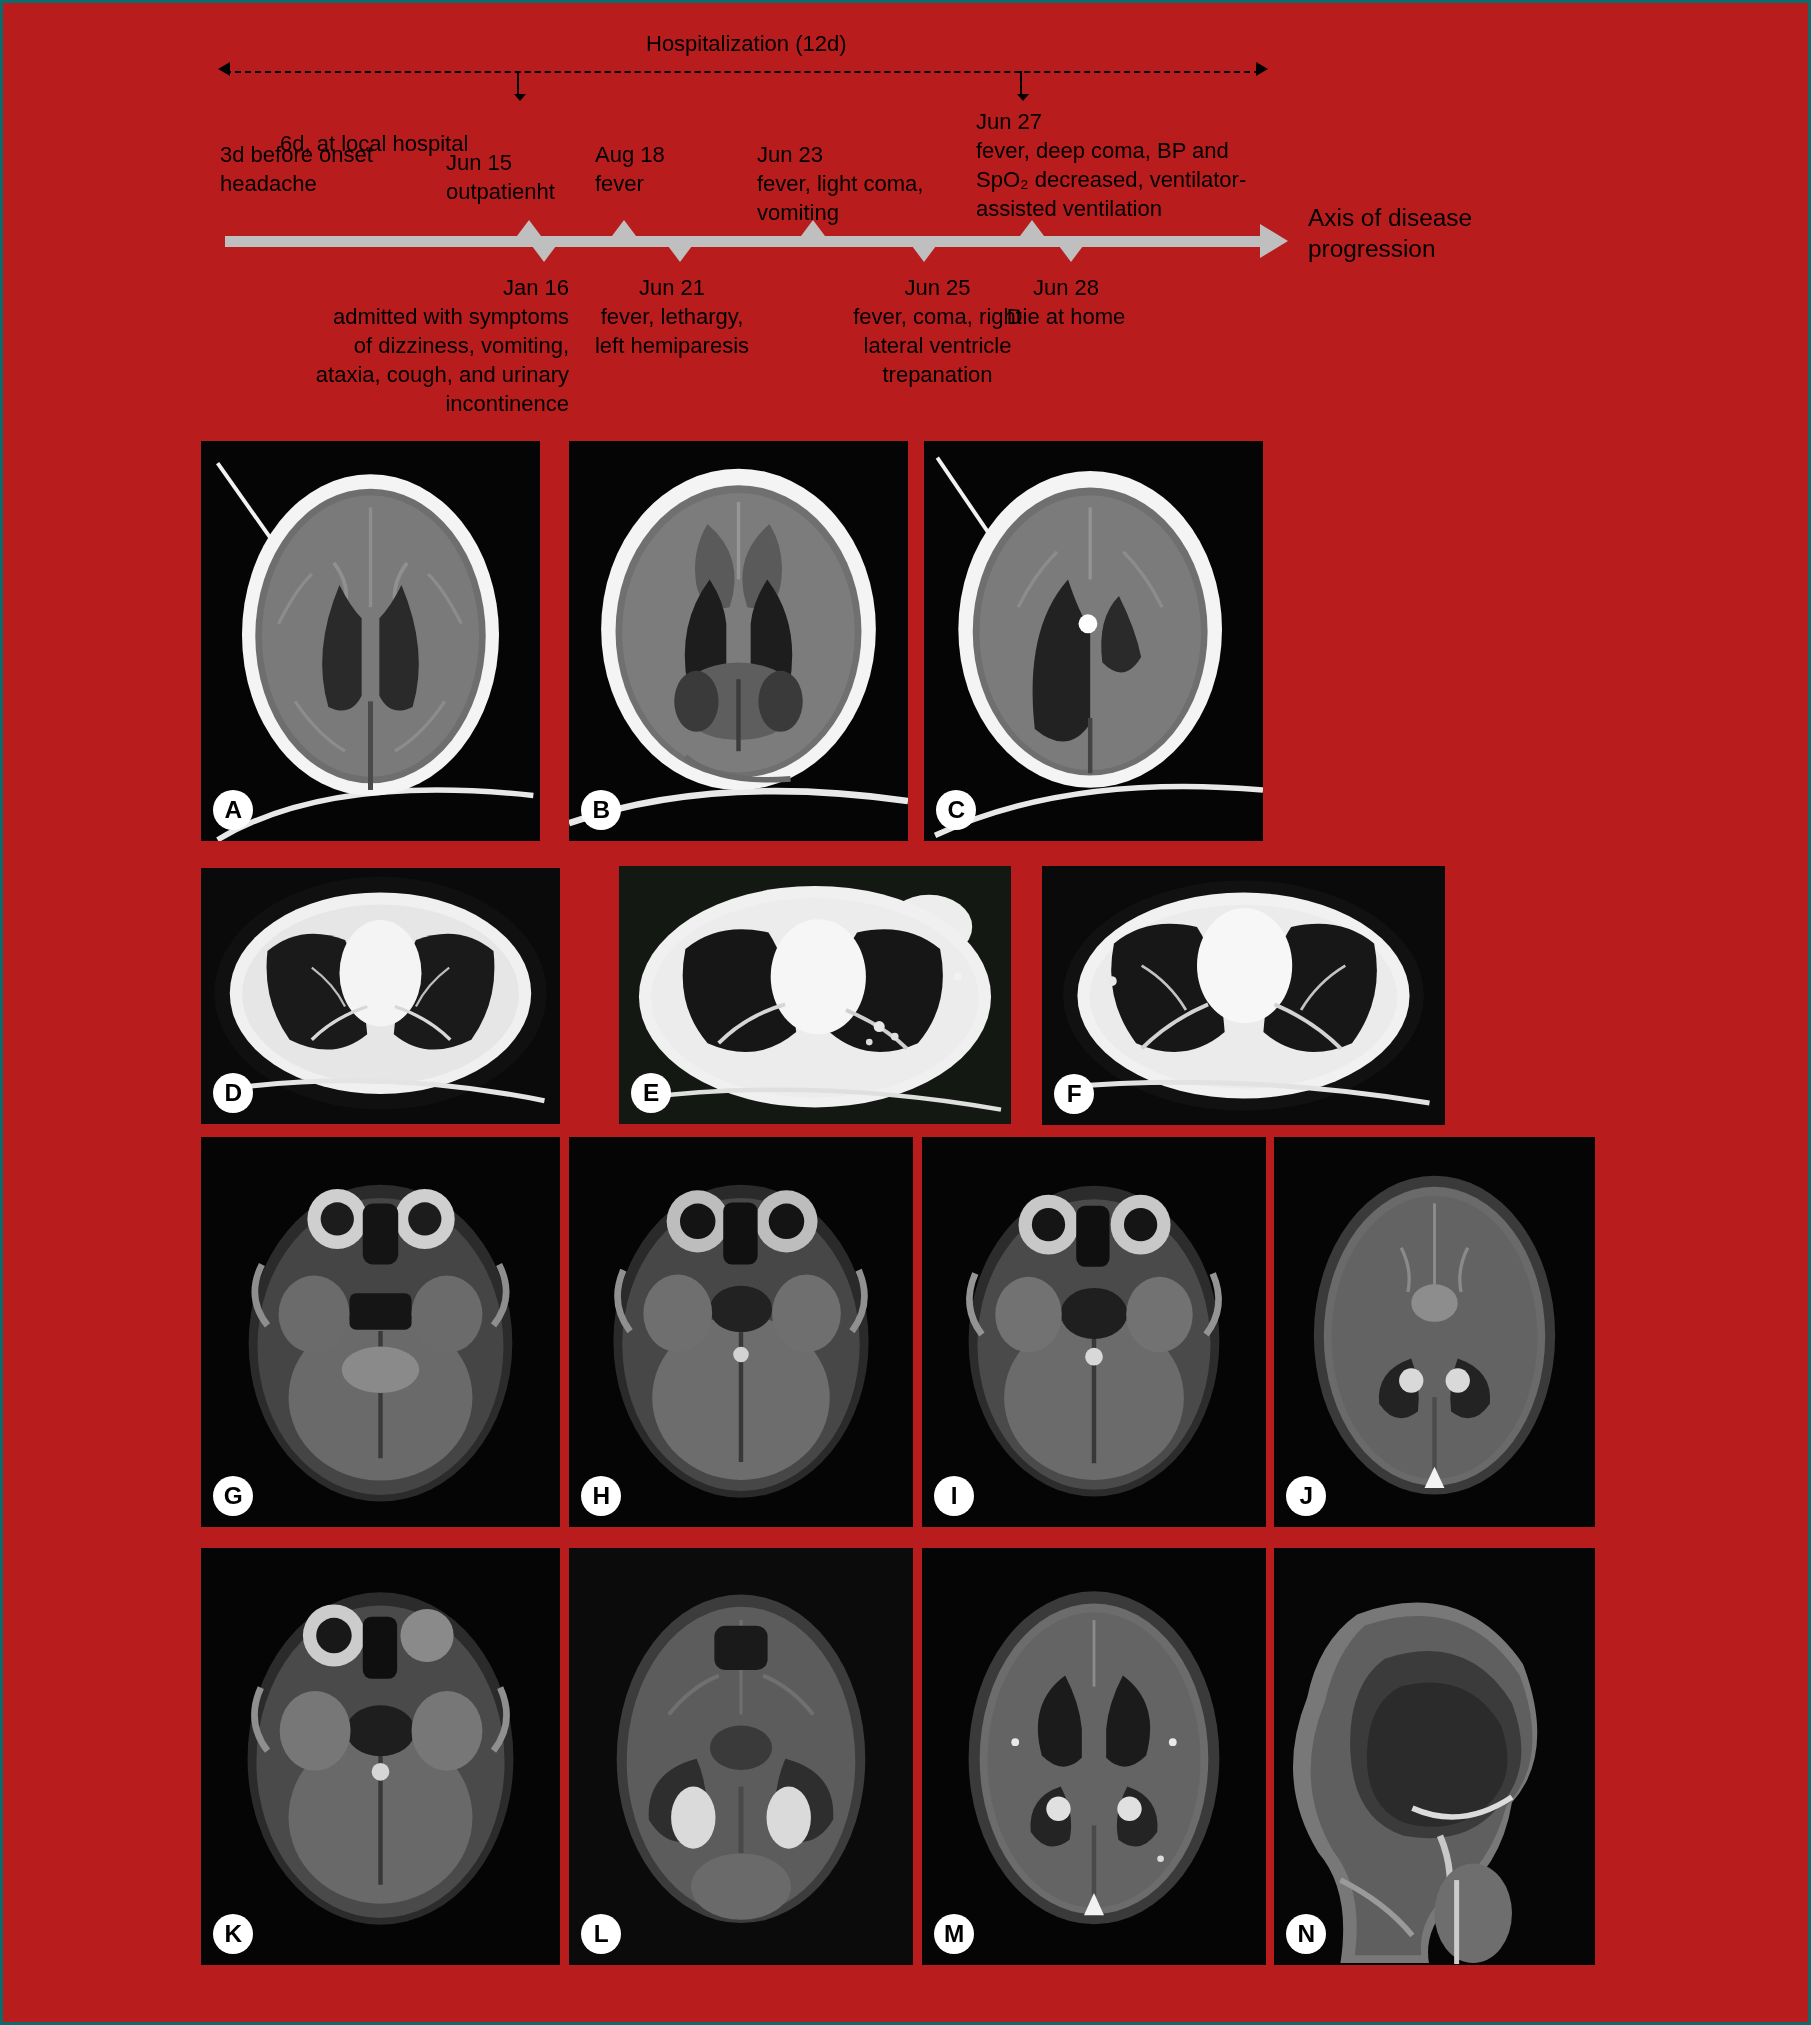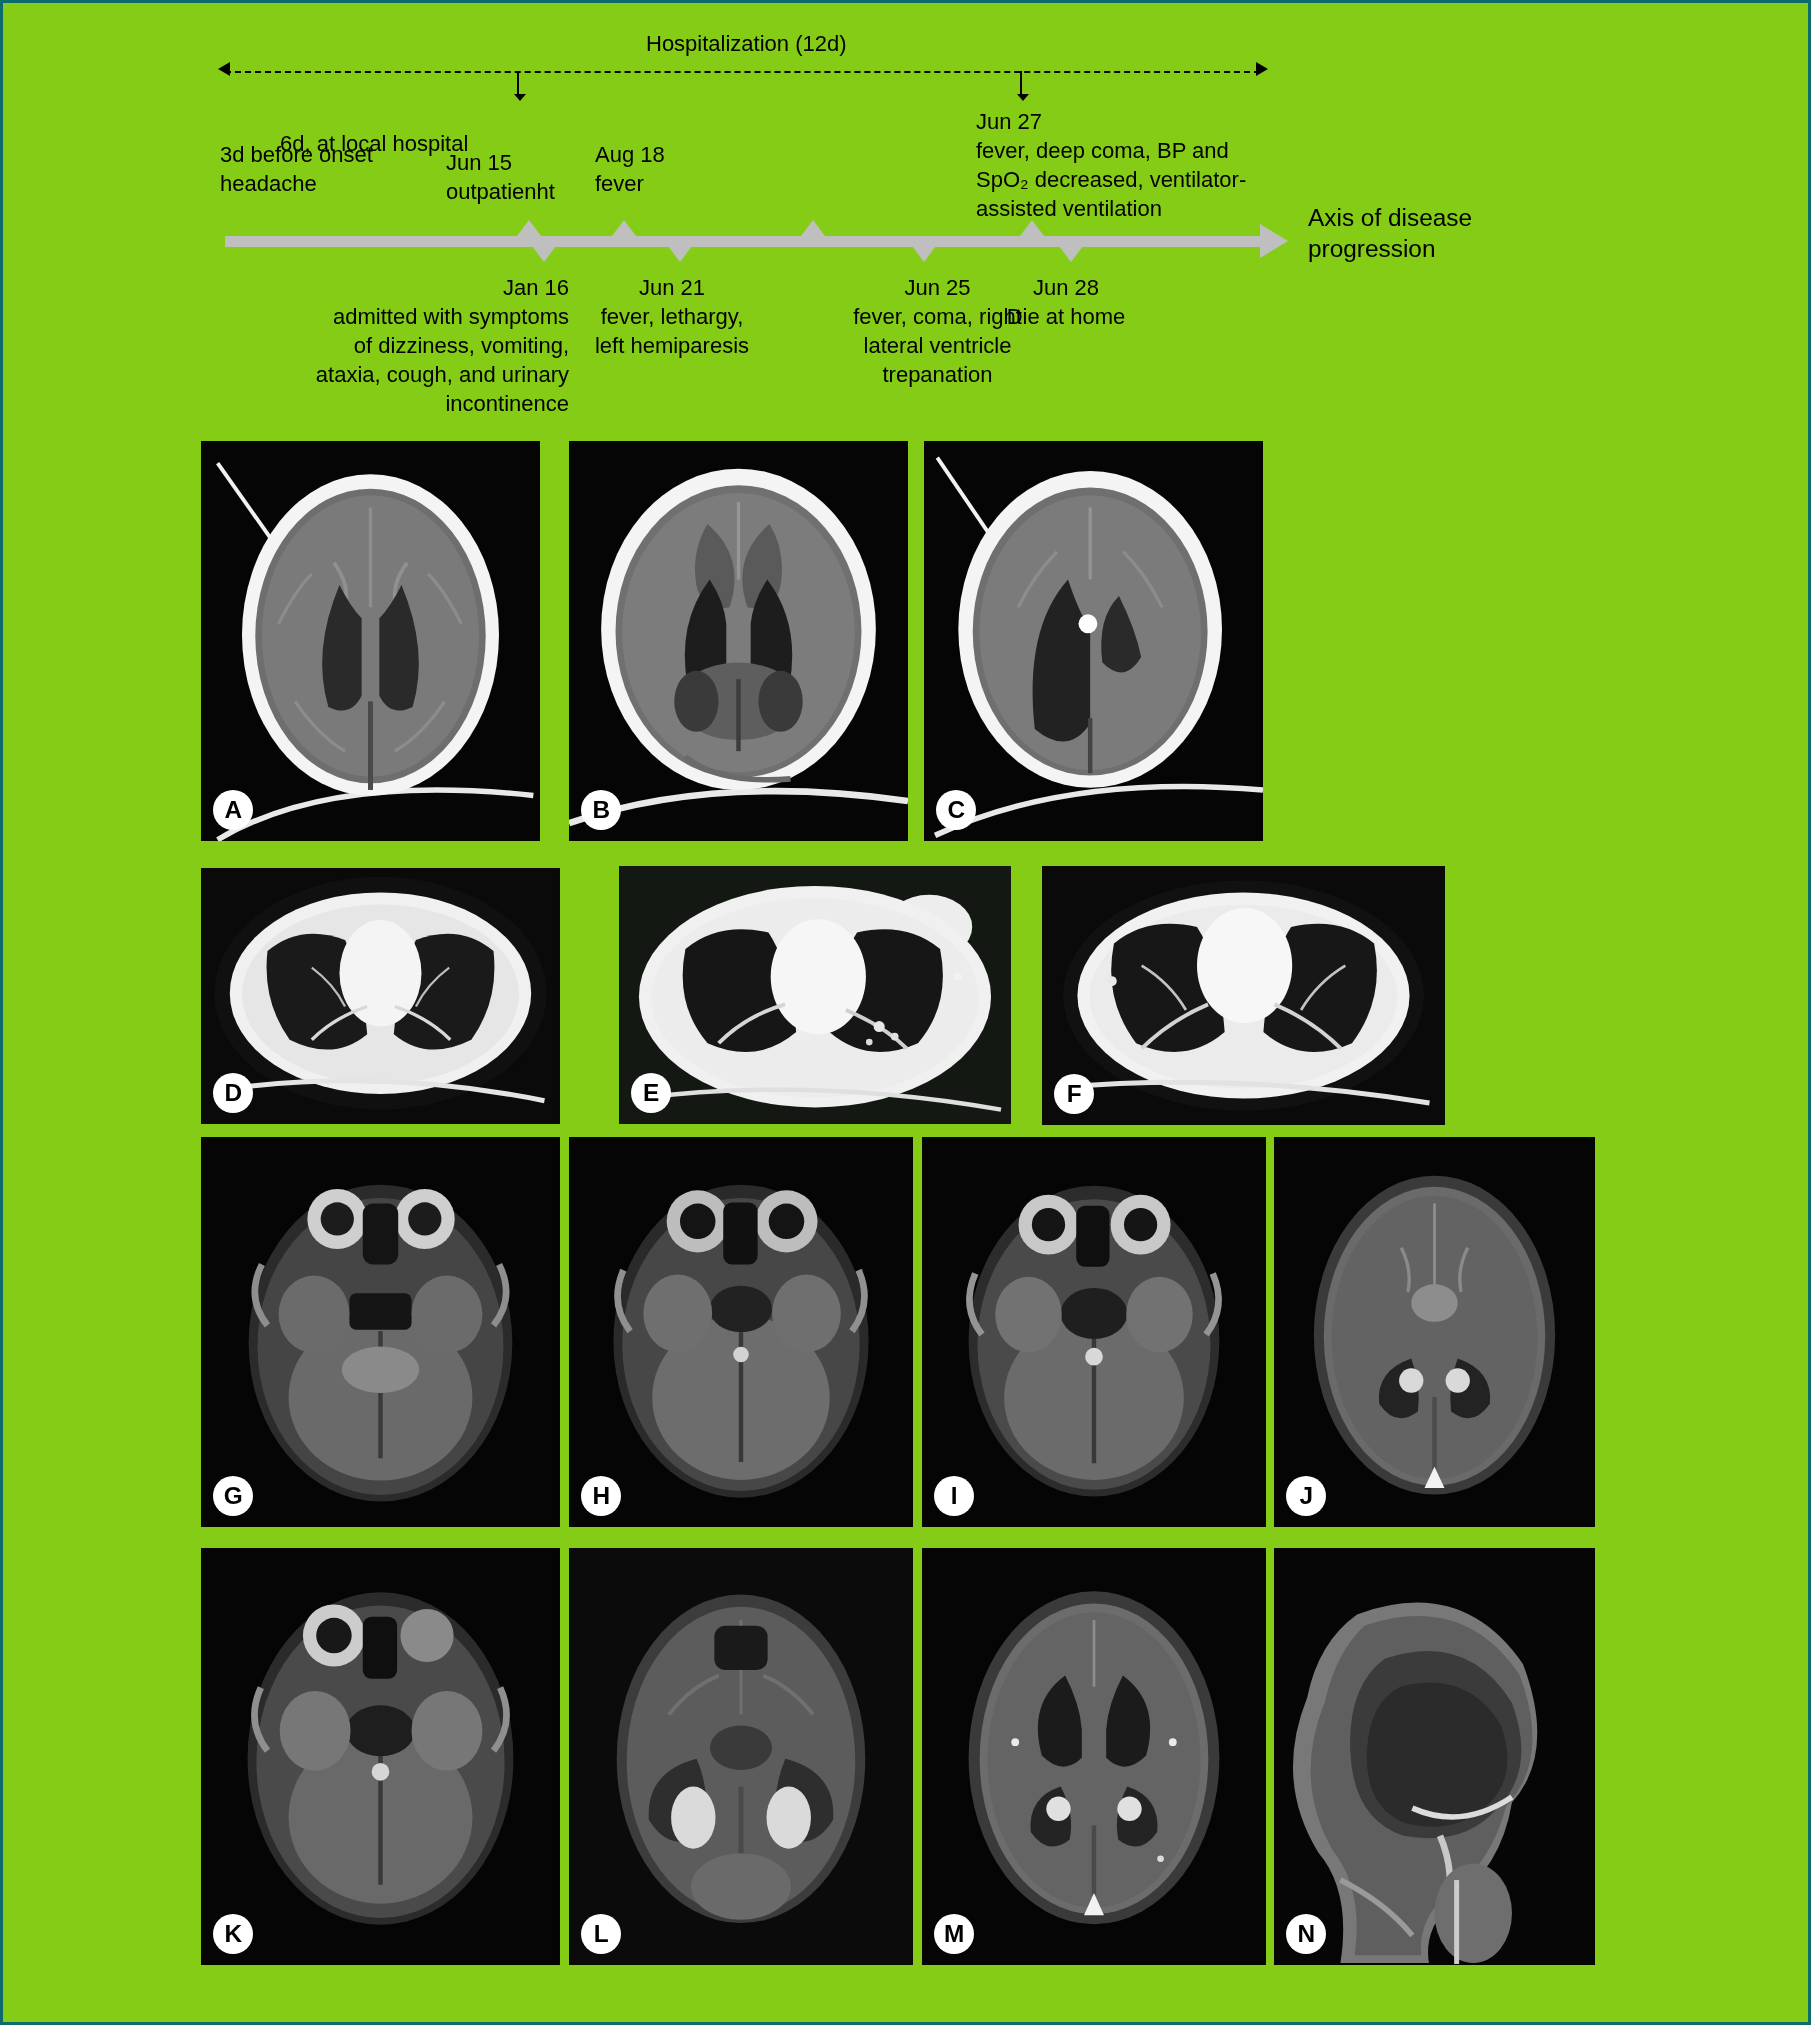--- a/index.html
+++ b/index.html
@@ -8,21 +8,21 @@
     background: #ffffff;
   }
   body {
     font-family: "Liberation Sans", sans-serif;
     color: #000000;
   }
   #figure {
     position: relative;
     width: 1811px;
     height: 2025px;
-    background: #84cc16;
+    background: #b91c1c;
     box-sizing: border-box;
     border: 3.3px solid #0d6b6b;
     overflow: hidden;
   }
 
   
   .timeline {
     position: absolute;
     left: 0;
     top: 0;
@@ -179,20 +179,23 @@
     <div class="drop" style="left:1017px; top:68px; height:23px;"></div>
 
     <div class="tl-text left" style="left:277px; top:126px; width:288px;">6d, at local hospital</div>
 
     <div class="tl-text left" style="left:217px; top:137px; width:233px;">3d before onset
 headache</div>
     <div class="tl-text left" style="left:443px; top:145px; width:183px;">Jun 15
 outpatienht</div>
     <div class="tl-text left" style="left:592px; top:137px; width:166px;">Aug 18
 fever</div>
+    <div class="tl-text left" style="left:754px; top:137px; width:188px;">Jun 23
+fever, light coma,
+vomiting</div>
     <div class="tl-text left" style="left:973px; top:104px; width:332px;">Jun 27
 fever, deep coma, BP and
 SpO₂ decreased, ventilator-
 assisted ventilation</div>
 
     <div class="axis-line"></div>
     <div class="axis-head"></div>
 
     <div class="tick-up" style="left:514px;"></div>
     <div class="tick-up" style="left:609px;"></div>

